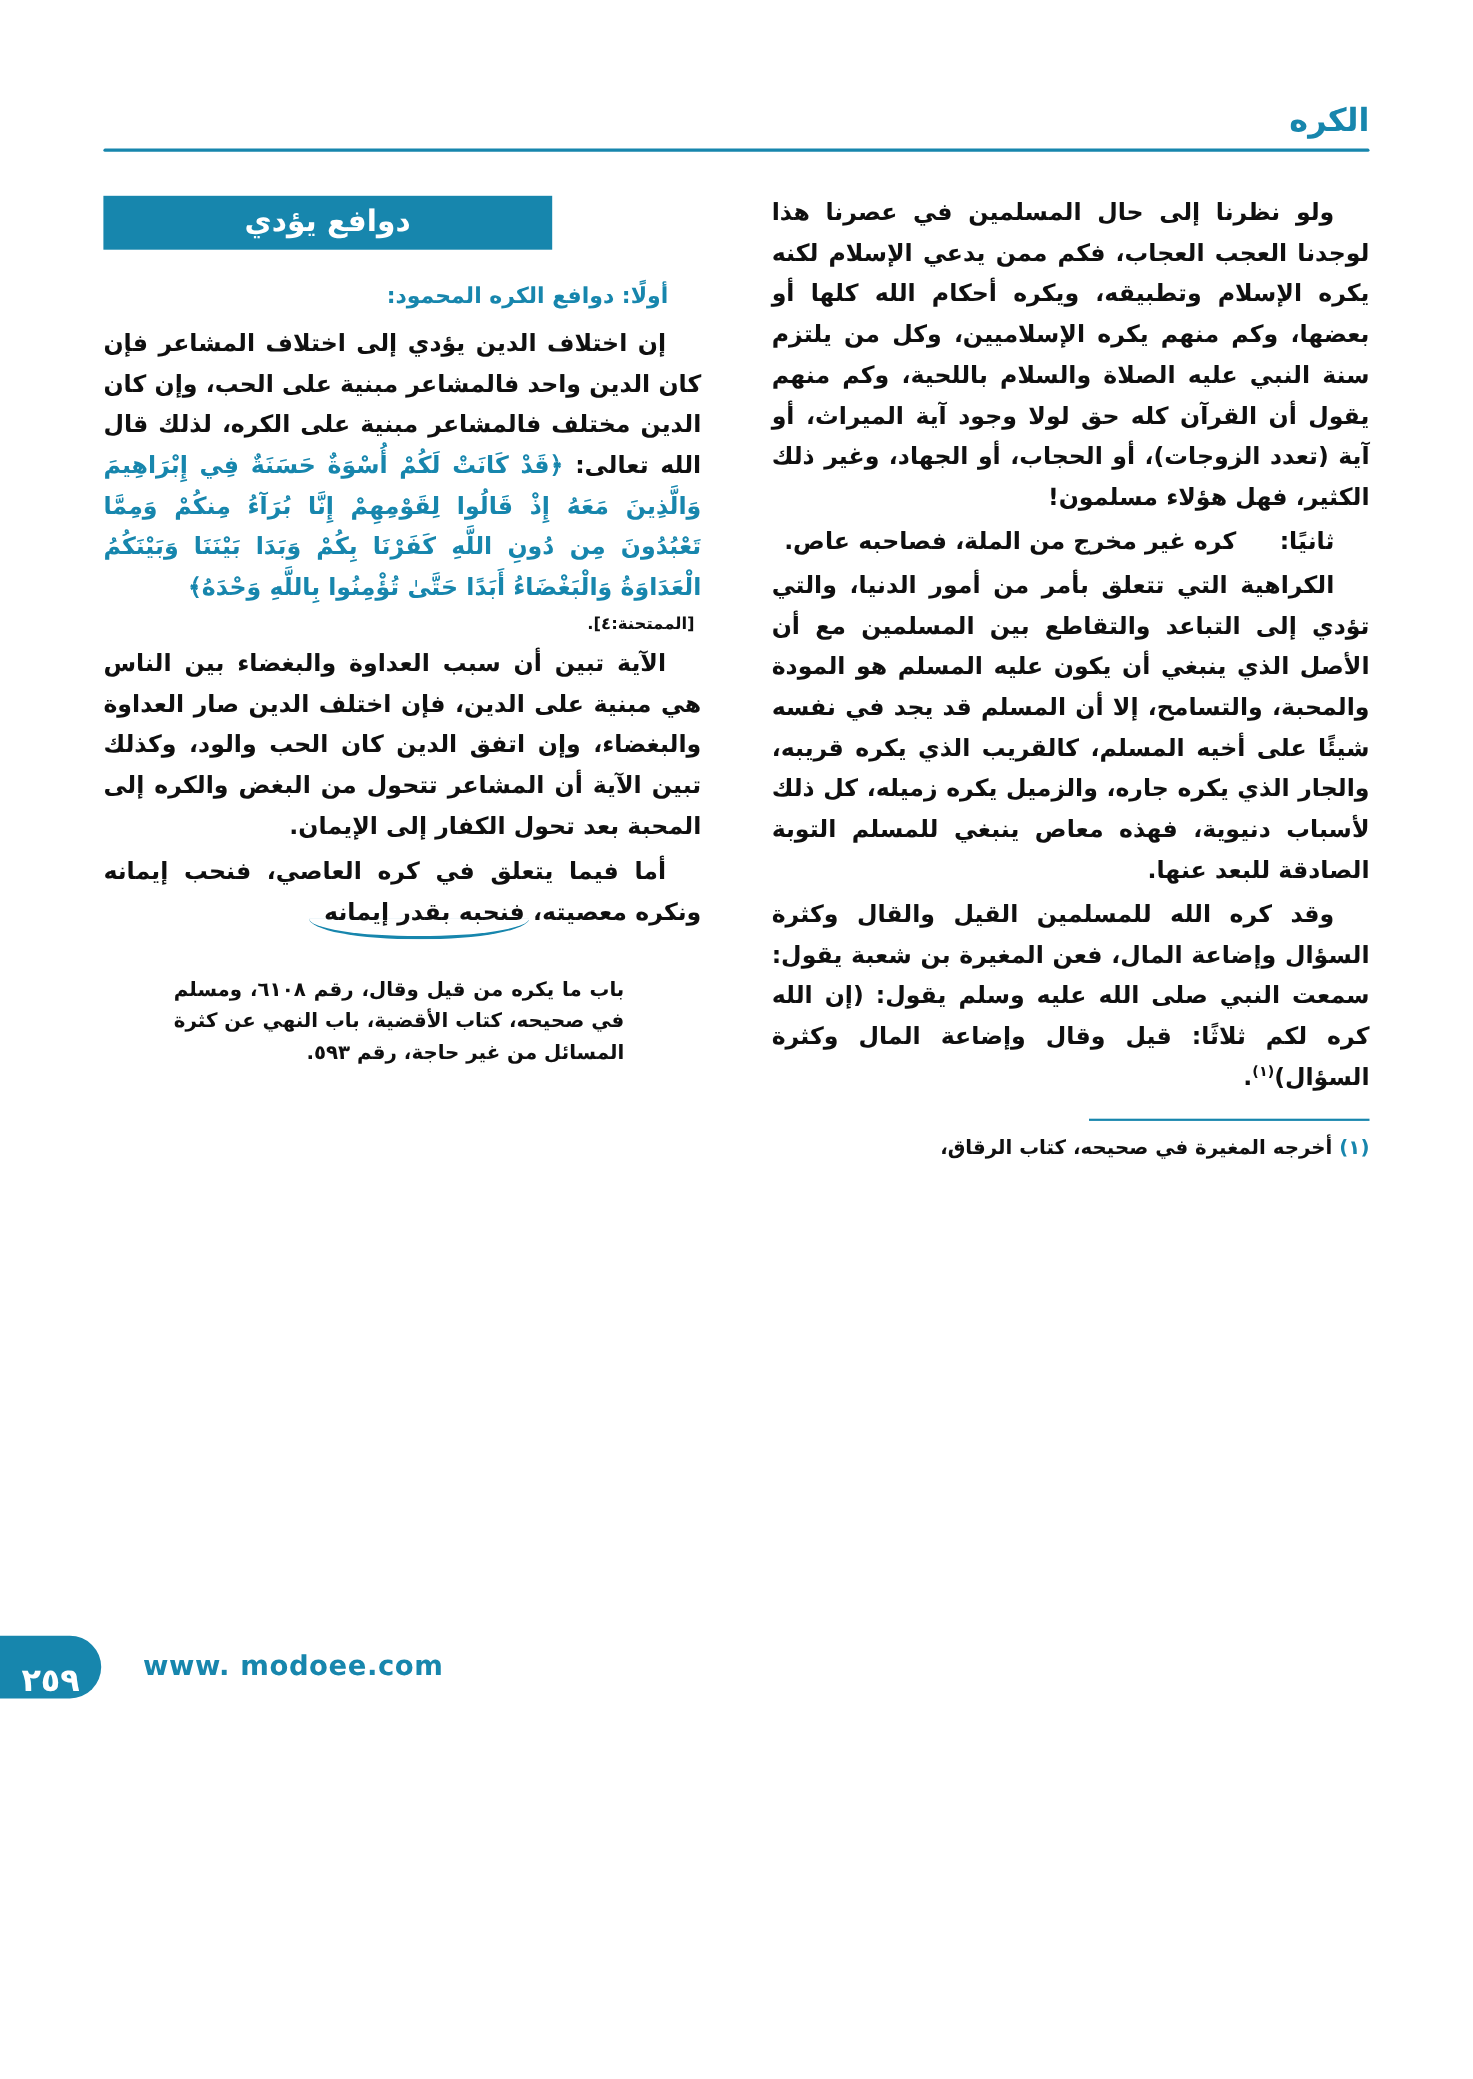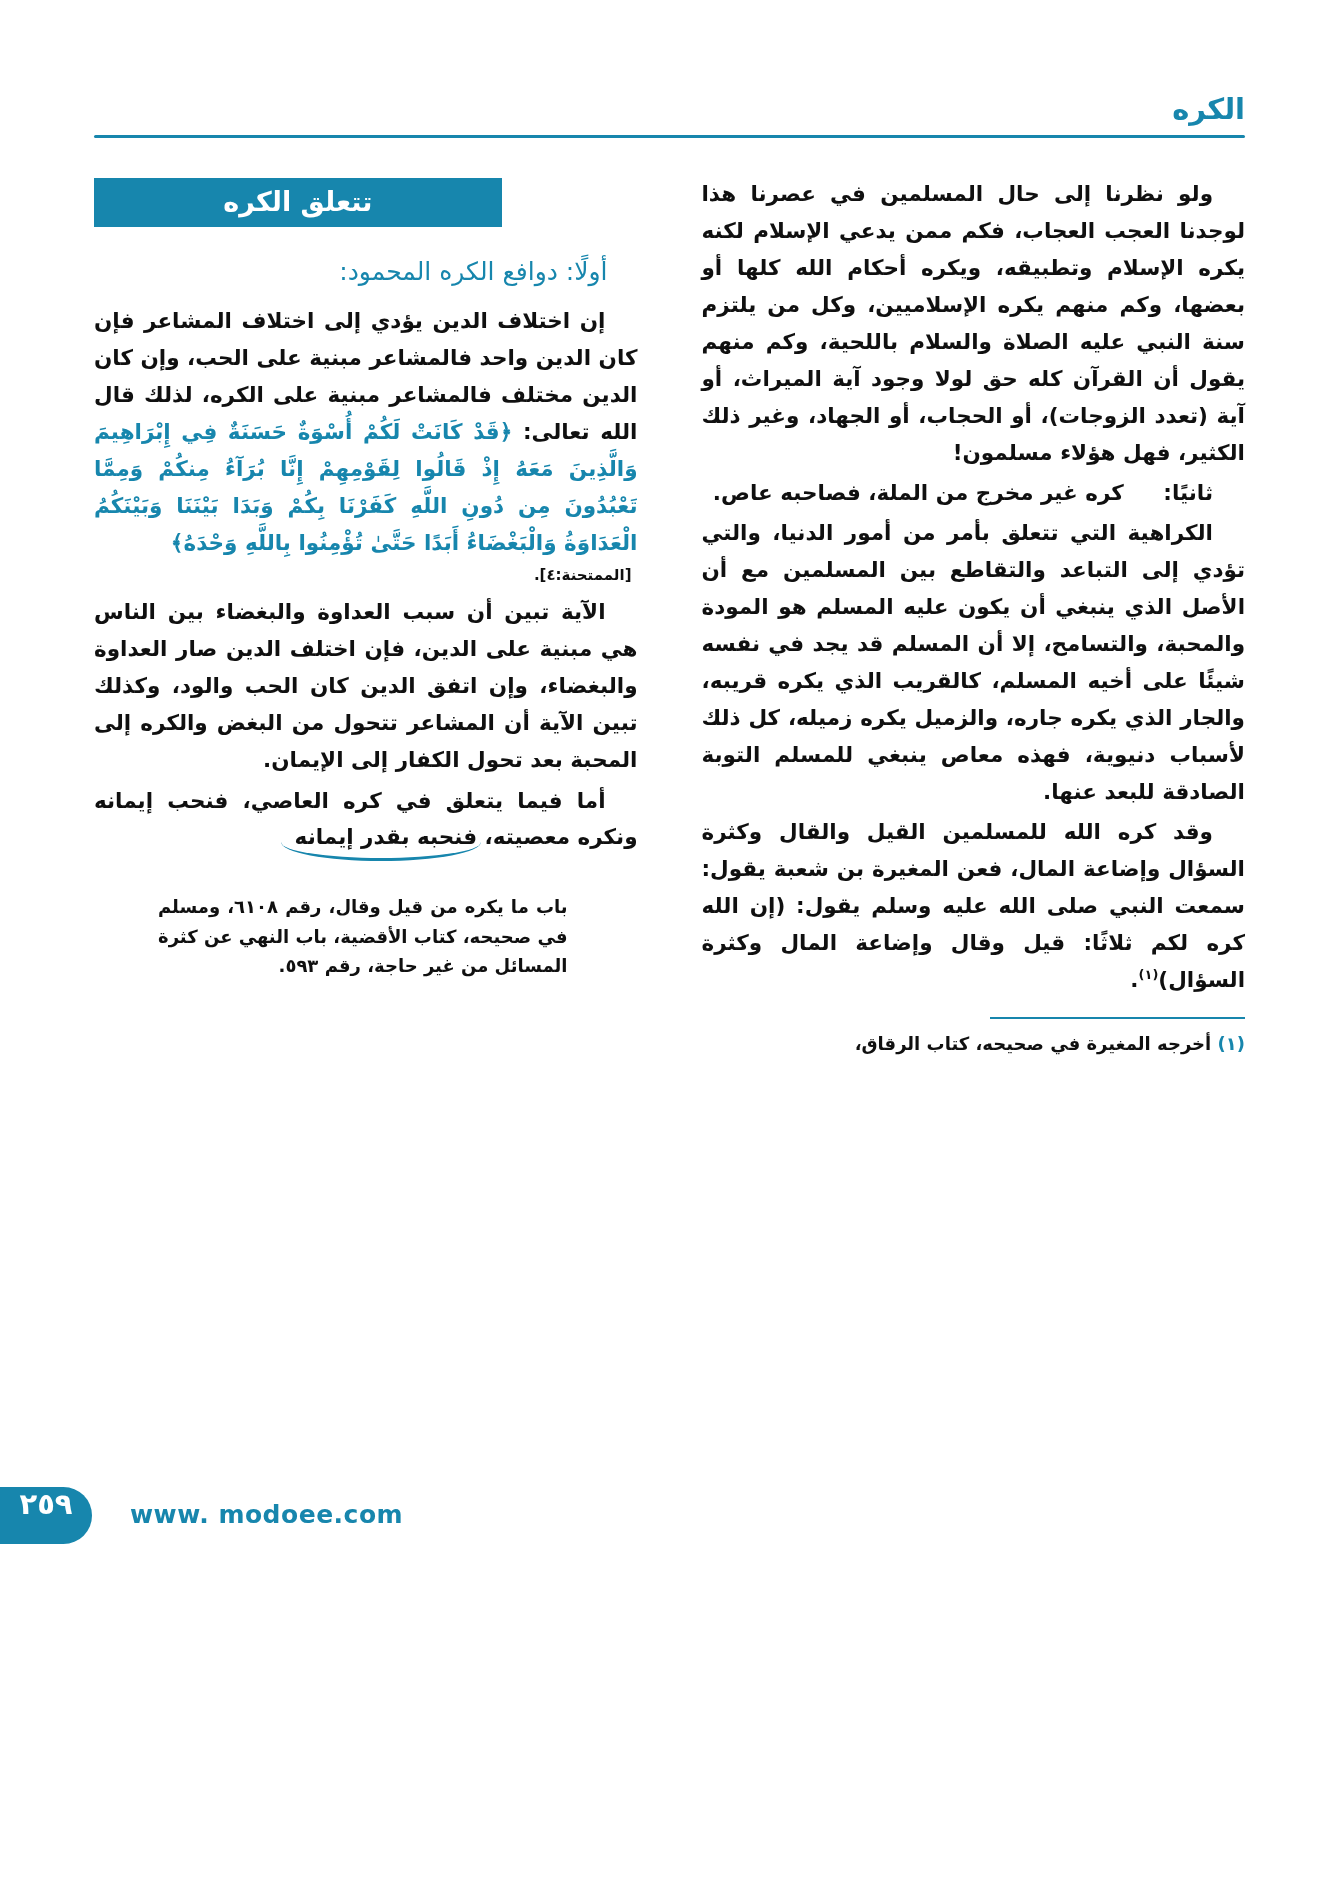--- a/index.html
+++ b/index.html
@@ -50,22 +50,22 @@
     margin:2px auto 26px 0;   
     background:var(--accent);
     color:#fff;
     text-align:center;
     padding:8px 0 10px;
   }
   .section-band span{ font-size:27px; font-weight:bold; }
 
   .sub-heading{
     color:var(--accent);
-    font-size:25px;
-    font-weight:normal;
+    font-size:20px;
+    font-weight:bold;
     margin:10px 0 12px;
     text-indent:30px;
     line-height:1.5;
   }
 
   .quran{ color:var(--accent); font-weight:bold;margin-top:16px; }
   .verse-ref{ font-size:15px; font-weight:bold; margin:0 6px 10px 0; }
 
   
   .swash{ position:relative; }
@@ -89,21 +89,21 @@
   p.footnote .fn-num{ color:var(--accent); }
   .footnote-cont{ margin:36px 70px 0 64px; font-size:17.5px; }
 
   
   .page-footer{ position:absolute; top:1487px; left:0; width:100%; height:60px; }
   .page-badge{
     position:absolute; left:0; top:0;
     width:92px; height:57px;
     background:var(--accent);
     border-radius:0 30px 30px 0;
-    display:flex; align-items:flex-start; justify-content:center;
+    display:flex; align-items:flex-end; justify-content:center;
   }
   .page-badge span{ color:#fff; font-size:29px; font-weight:bold; }
   .site-link{
     position:absolute; left:130px; top:13px;
     color:var(--accent);
     font-size:25px; font-weight:bold;
     direction:ltr;
     letter-spacing:0.5px;
   }
 </style>
@@ -126,21 +126,21 @@
 
       <p class="body indent"><span>وقد كره الله للمسلمين القيل والقال وكثرة السؤال وإضاعة المال، فعن المغيرة بن شعبة يقول: سمعت النبي صلى الله عليه وسلم يقول: </span><span class="hadith">(إن الله كره لكم ثلاثًا: قيل وقال وإضاعة المال وكثرة السؤال)</span><sup class="fn-marker">(١)</sup><span>.</span></p>
 
       <div class="fn-sep"></div>
 
       <p class="footnote"><span class="fn-num">(١)</span><span> أخرجه المغيرة في صحيحه، كتاب الرقاق،</span></p>
     </section>
 
     <section class="col col-left">
       <div class="section-band">
-        <span>تتعلق الكره</span>
+        <span>دوافع يؤدي</span>
       </div>
 
 
       <h3 class="sub-heading">أولًا: دوافع الكره المحمود:</h3>
 
       <p class="body indent"><span>إن اختلاف الدين يؤدي إلى اختلاف المشاعر فإن كان الدين واحد فالمشاعر مبنية على الحب، وإن كان الدين مختلف فالمشاعر مبنية على الكره، لذلك قال الله تعالى: </span><span class="quran">﴿قَدْ كَانَتْ لَكُمْ أُسْوَةٌ حَسَنَةٌ فِي إِبْرَاهِيمَ وَالَّذِينَ مَعَهُ إِذْ قَالُوا لِقَوْمِهِمْ إِنَّا بُرَآءُ مِنكُمْ وَمِمَّا تَعْبُدُونَ مِن دُونِ اللَّهِ كَفَرْنَا بِكُمْ وَبَدَا بَيْنَنَا وَبَيْنَكُمُ الْعَدَاوَةُ وَالْبَغْضَاءُ أَبَدًا حَتَّىٰ تُؤْمِنُوا بِاللَّهِ وَحْدَهُ﴾</span></p>
 
       <div class="verse-ref">[الممتحنة:٤].</div>
 
       <p class="body indent">الآية تبين أن سبب العداوة والبغضاء بين الناس هي مبنية على الدين، فإن اختلف الدين صار العداوة والبغضاء، وإن اتفق الدين كان الحب والود، وكذلك تبين الآية أن المشاعر تتحول من البغض والكره إلى المحبة بعد تحول الكفار إلى الإيمان.</p>

